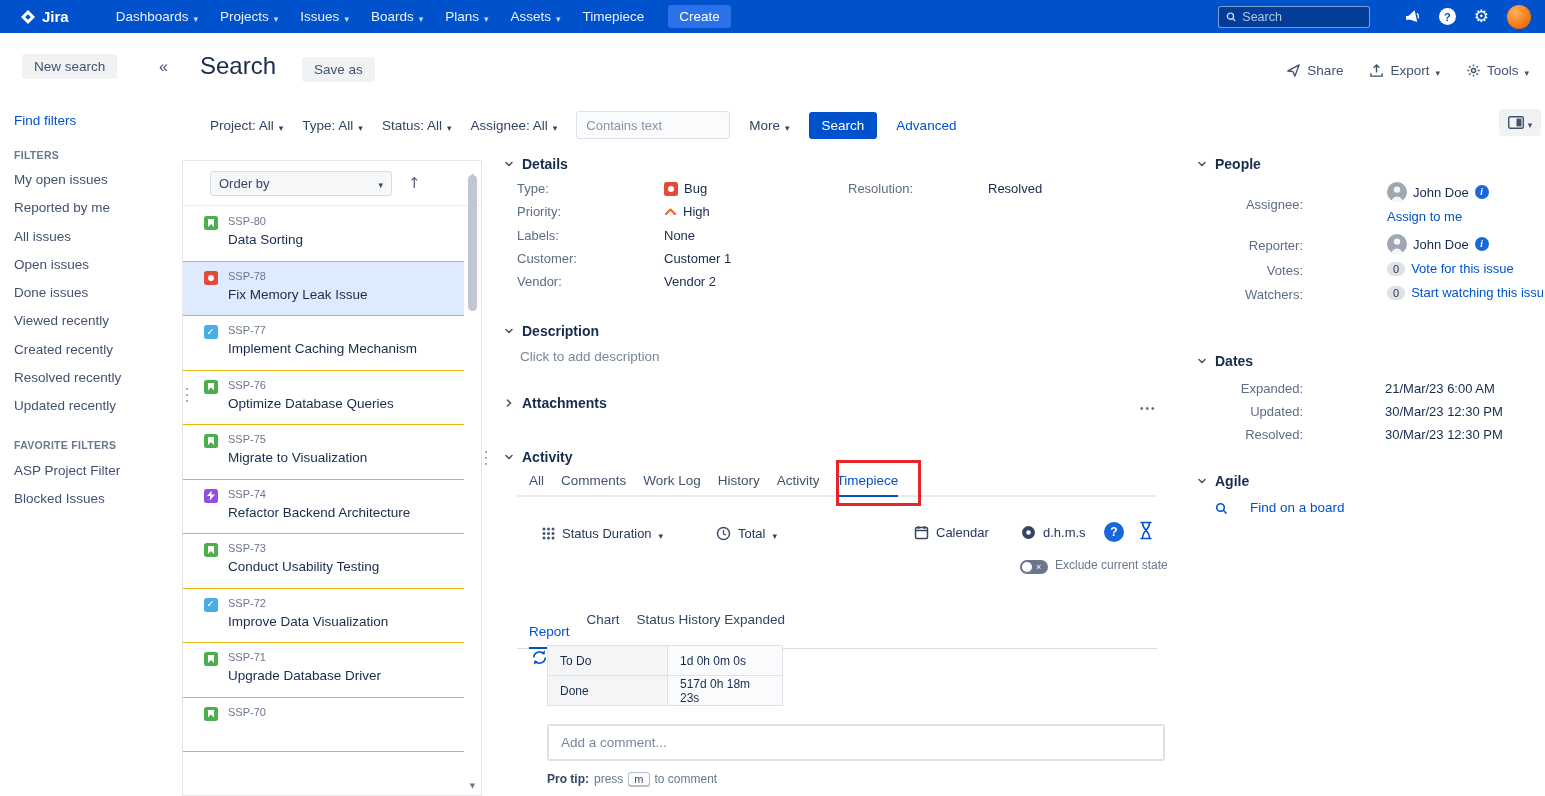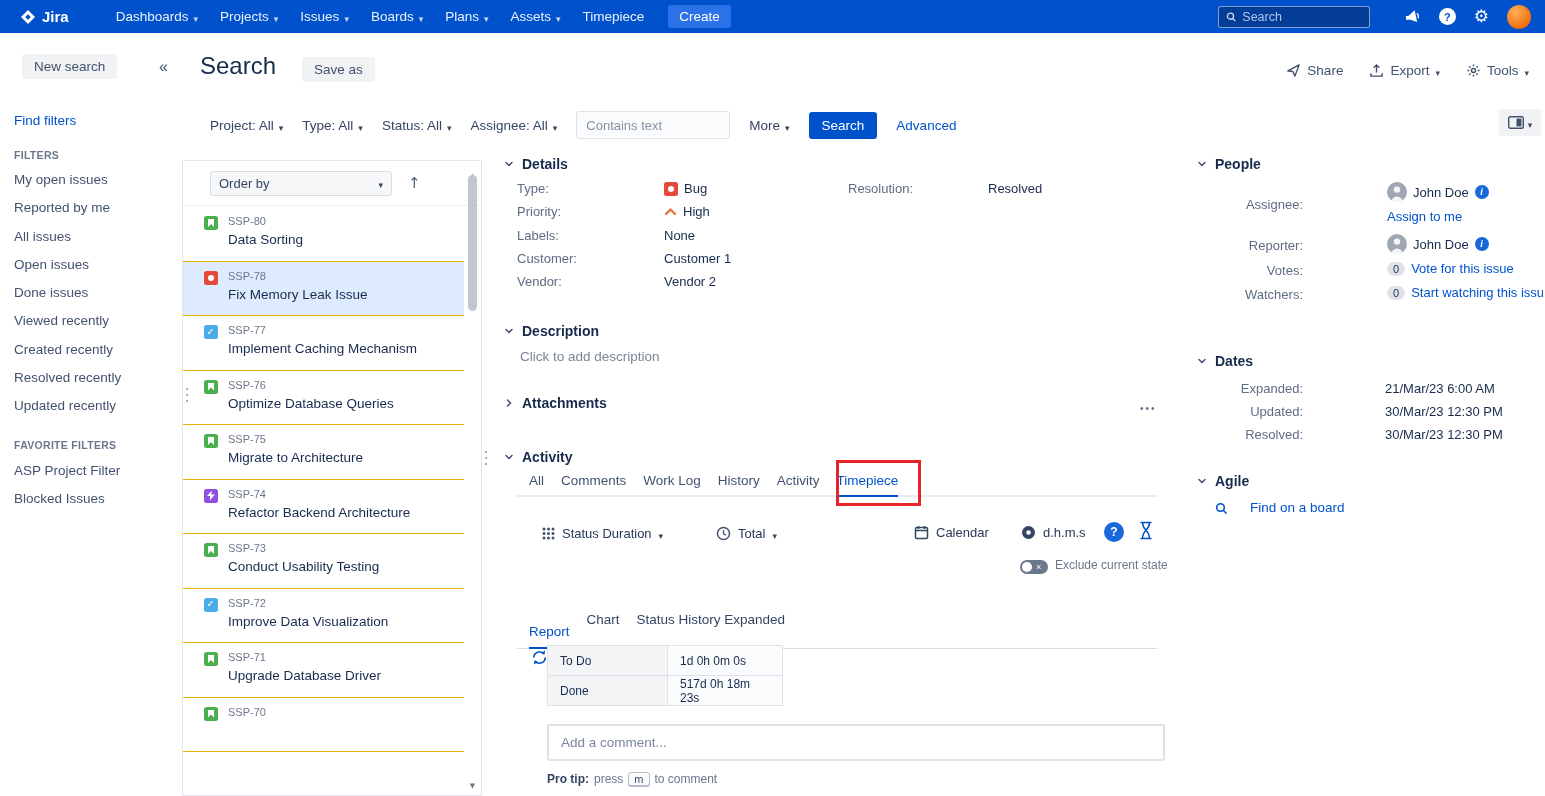--- a/index.html
+++ b/index.html
@@ -312,21 +312,21 @@
         <span class="type-icon type-story"></span>
         <div>
           <div class="issue-key">SSP-76</div>
           <div class="issue-title">Optimize Database Queries</div>
         </div>
       </div>
     <div class="issue-row">
         <span class="type-icon type-story"></span>
         <div>
           <div class="issue-key">SSP-75</div>
-          <div class="issue-title">Migrate to Architecture</div>
+          <div class="issue-title">Migrate to Visualization</div>
         </div>
       </div>
     <div class="issue-row">
         <span class="type-icon type-epic"></span>
         <div>
           <div class="issue-key">SSP-74</div>
           <div class="issue-title">Refactor Backend Architecture</div>
         </div>
       </div>
     <div class="issue-row">

